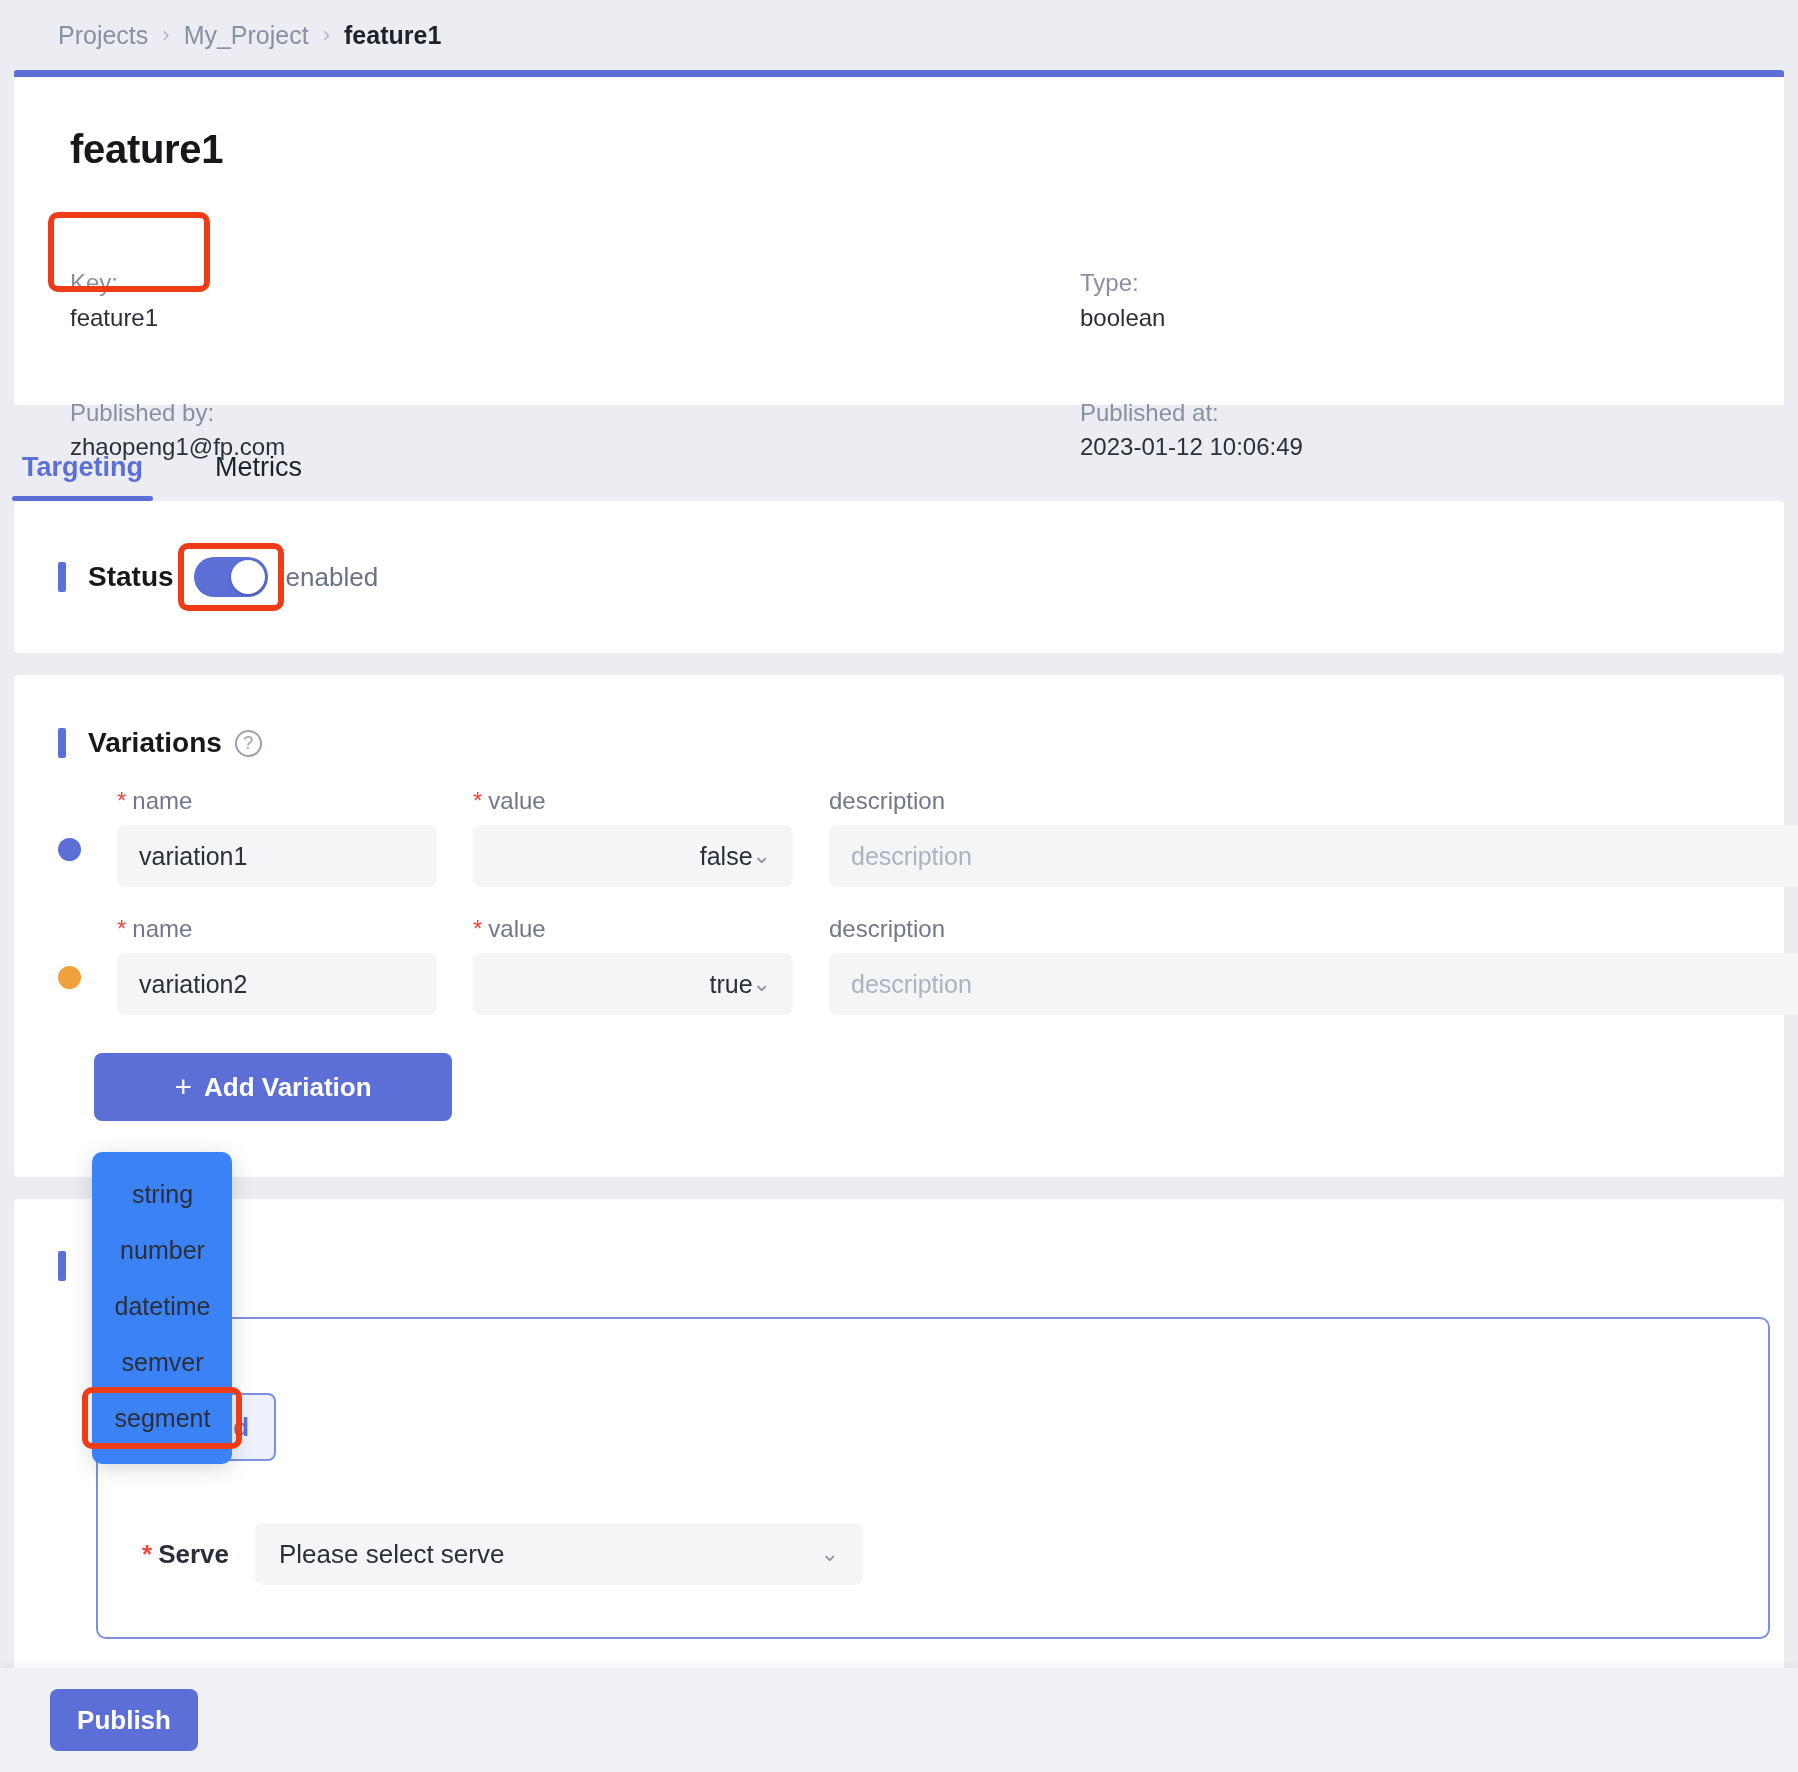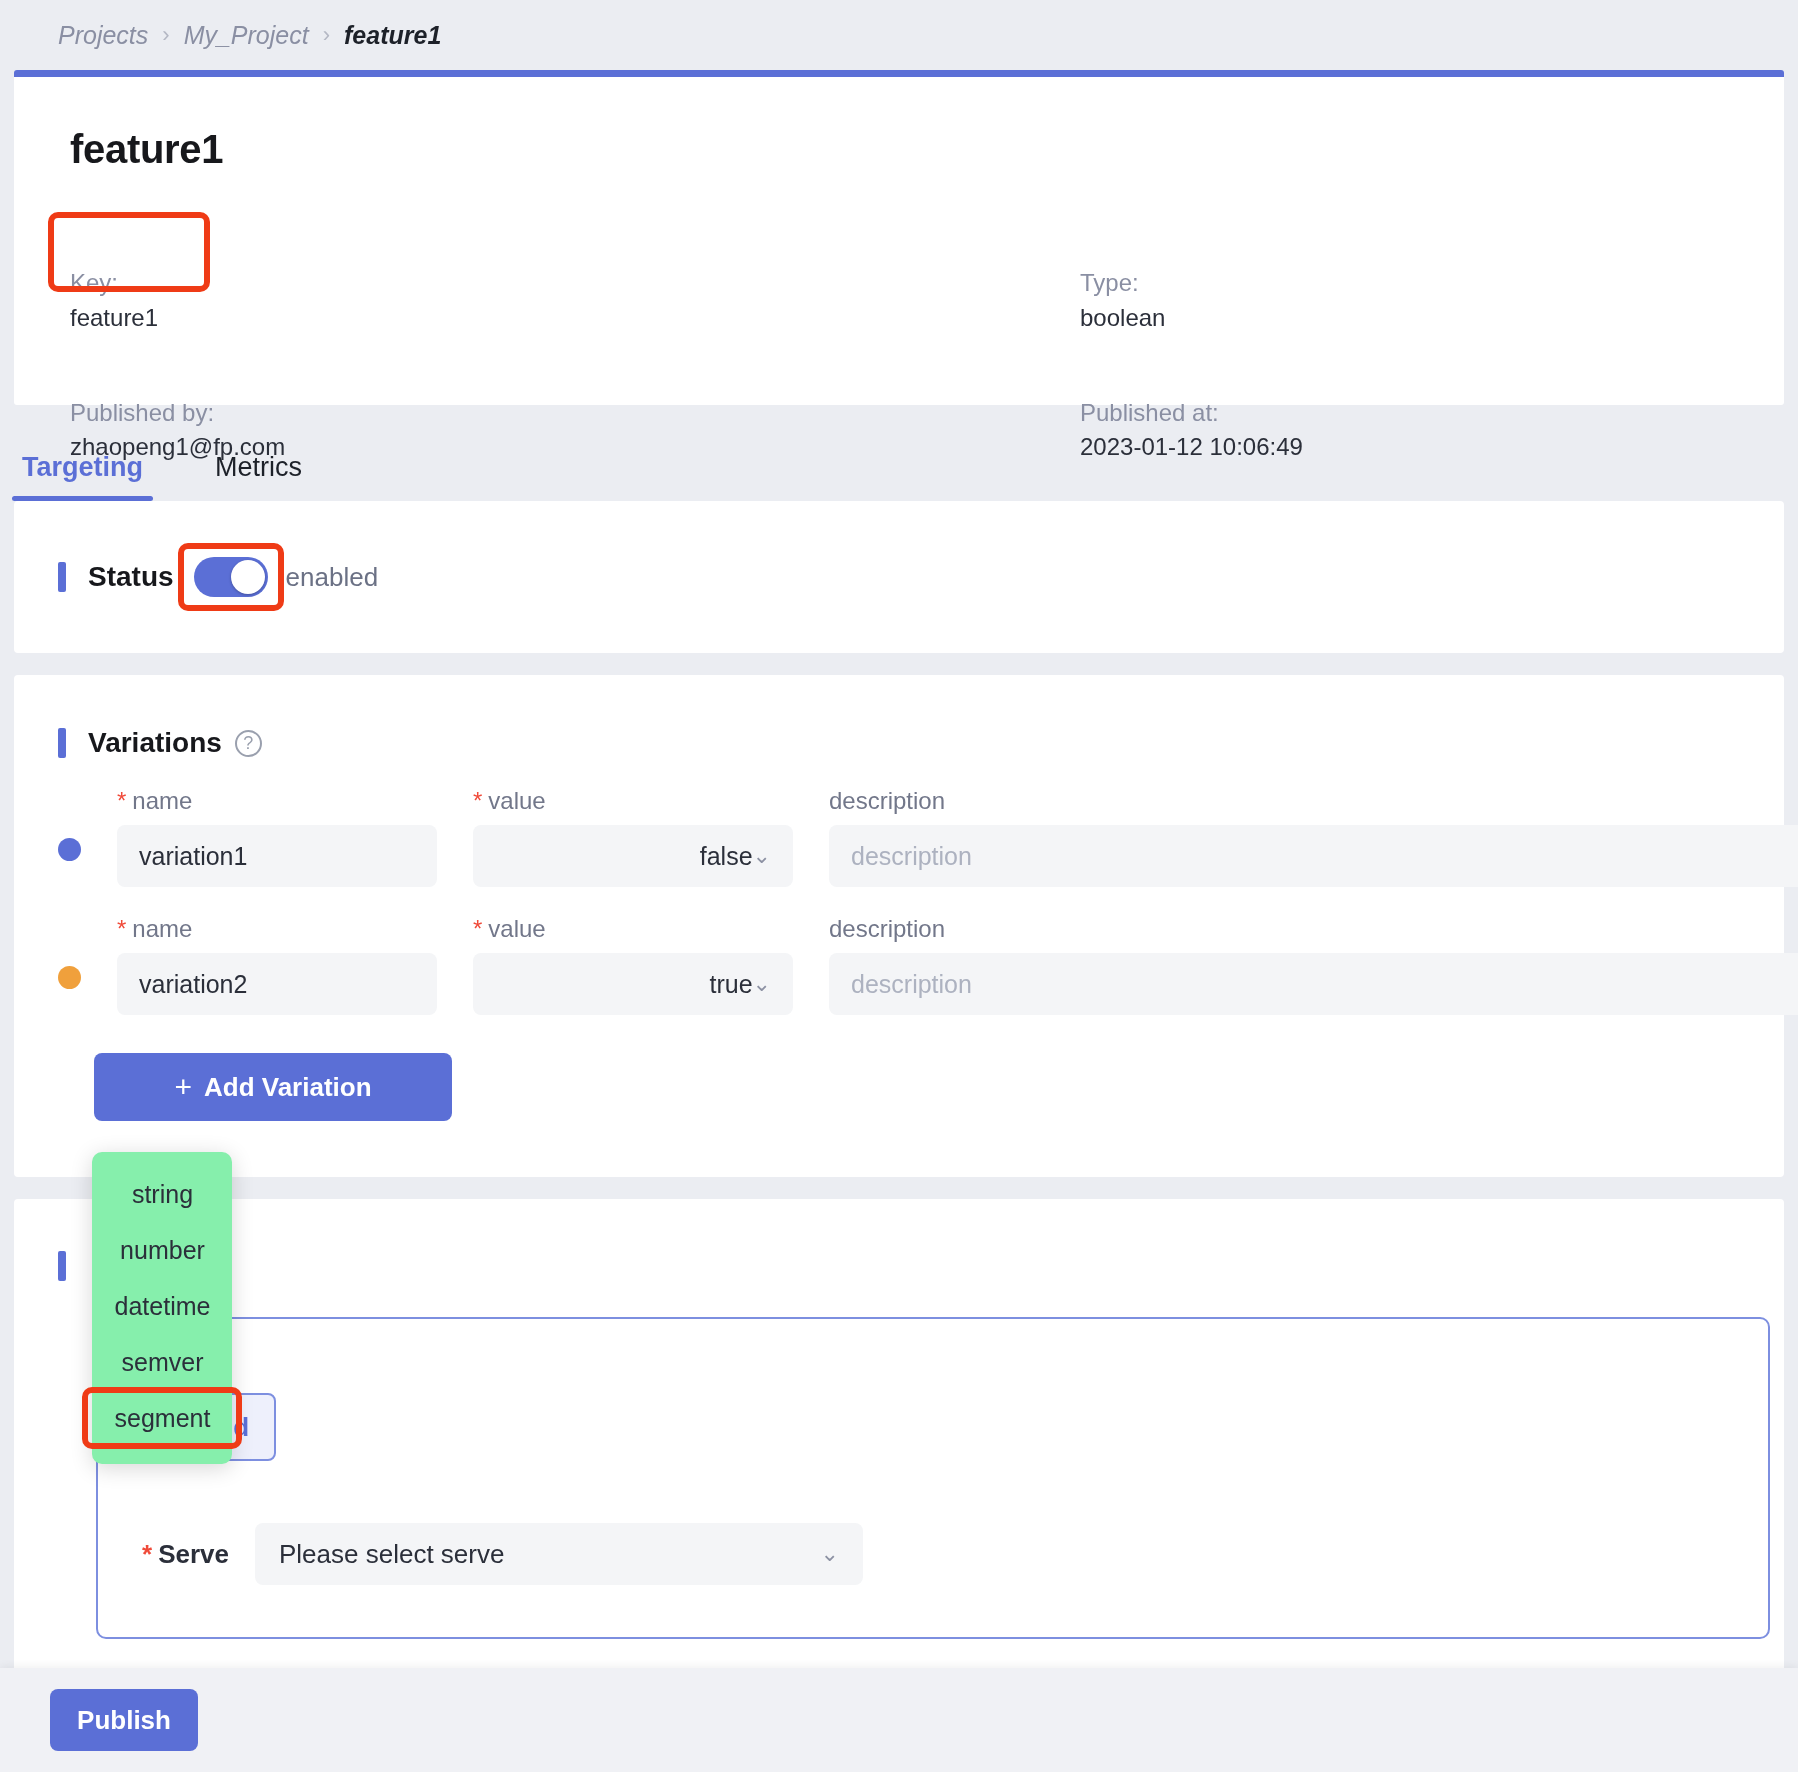--- a/index.html
+++ b/index.html
@@ -13,21 +13,21 @@
   .page { position: relative; width: 1798px; height: 1772px; }
 
   
   .breadcrumb {
     height: 70px;
     display: flex; align-items: center;
     padding-left: 58px;
     font-size: 25px;
     background: #ebedf2;
   }
-  .crumb { color: #8a8fa3; font-style: italic; }
+  .crumb { color: #8a8fa3; }
   .crumb.current { color: #1d2129; font-weight: bold; }
   .crumb-sep { color: #b4b8c4; margin: 0 14px; font-size: 22px; }
 
   
   .header-card {
     position: relative;
     margin: 0 14px 0 14px;
     background: #fff;
     border-top: 7px solid #5b6fd6;
     border-radius: 3px;
@@ -167,21 +167,21 @@
     background: #f0f1f5;
     display: flex; align-items: center; padding-left: 50px;
     box-shadow: 0 -2px 8px rgba(0,0,0,.06);
   }
   .publish-btn { width: 148px; height: 62px; font-size: 26px; }
 
   
   .type-menu {
     position: absolute; left: 92px; top: 1152px;
     width: 140px;
-    background: #86efac; border-radius: 10px;
+    background: #3b82f6; border-radius: 10px;
     box-shadow: 0 4px 22px rgba(0,0,0,.16);
     padding: 14px 0 18px 1px;
     z-index: 40;
   }
   .type-item {
     height: 56px; display: flex; align-items: center; justify-content: center;
     font-size: 25px; color: #2b2f3a; cursor: pointer;
   }
 
   

